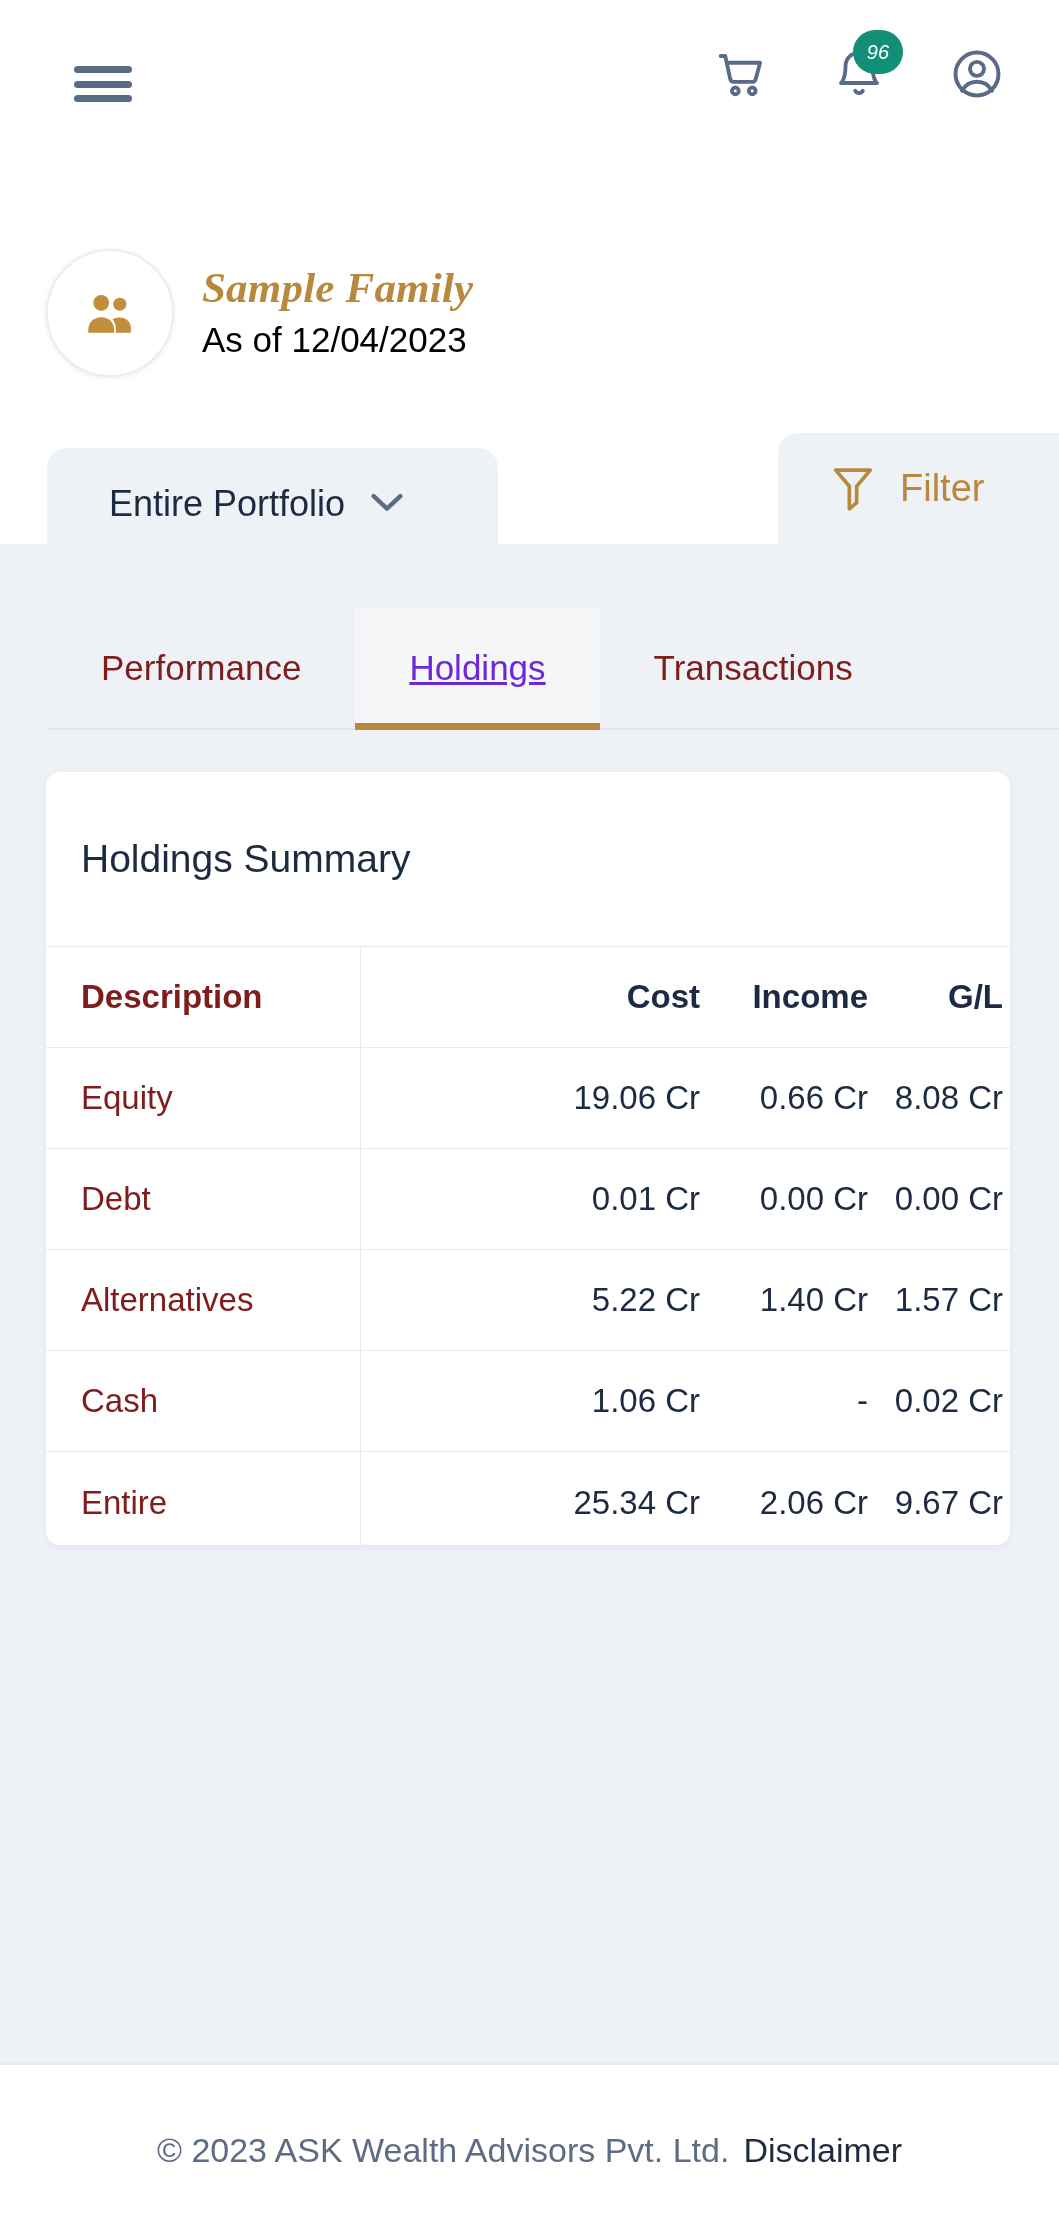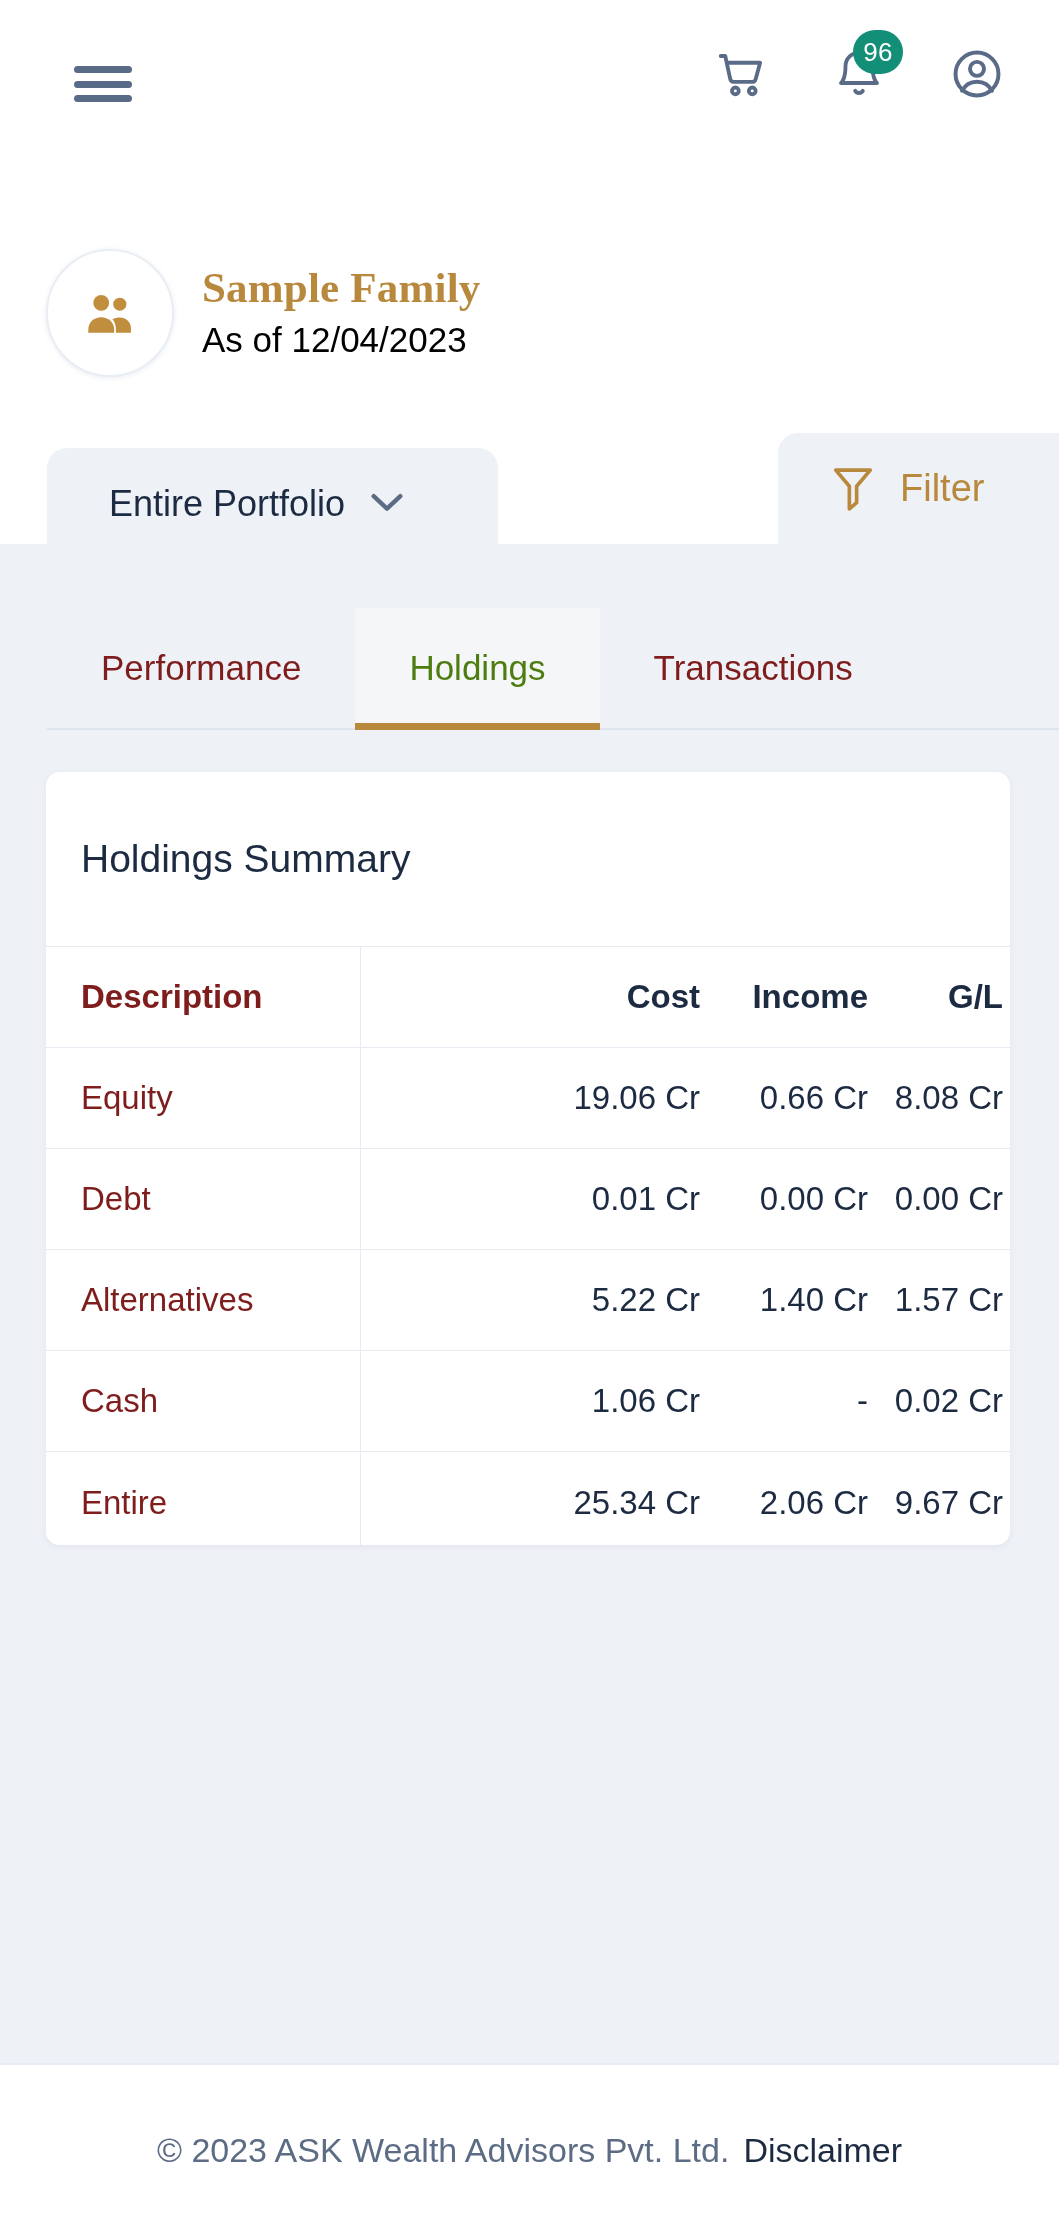--- a/index.html
+++ b/index.html
@@ -70,26 +70,27 @@
   #notif-badge {
     position: absolute;
     top: -16px;
     left: 22px;
     min-width: 50px;
     height: 44px;
     padding: 0 9px;
     border-radius: 22px;
     background: #148f77;
     color: #ffffff;
-    font-size: 26px;
+    font-size: 20px;
     font-weight: 400;
     display: flex;
     align-items: center;
     justify-content: center;
     letter-spacing: .2px;
+    font-style: italic;
   }
 
   
   #family-header {
     position: absolute;
     top: 235px;
     left: 0;
     width: 1059px;
     height: 155px;
     display: flex;
@@ -118,20 +119,21 @@
     justify-content: center;
   }
 
   #family-name {
     font-family: "Liberation Serif", serif;
     font-size: 43px;
     font-weight: 700;
     color: #b8883c;
     line-height: 1.14;
     letter-spacing: .2px;
+    font-style: italic;
   }
 
   #family-asof {
     font-size: 35px;
     font-weight: 400;
     color: #000000;
     line-height: 1.3;
     margin-top: 5px;
   }
 
@@ -212,22 +214,23 @@
     justify-content: center;
     padding: 0 54px;
     font-size: 35px;
     color: #7f1d1d;
     position: relative;
     cursor: pointer;
     white-space: nowrap;
     flex: none;
   }
   .section-tab.active {
-    color: #4d7c0f;
+    color: #6d28d9;
     background: #f5f6f8;
+    text-decoration: underline;
   }
   .section-tab.active::after {
     content: "";
     position: absolute;
     left: 0; right: 0; bottom: -2px;
     height: 7px;
     background: #b8883c;
   }
 
   

